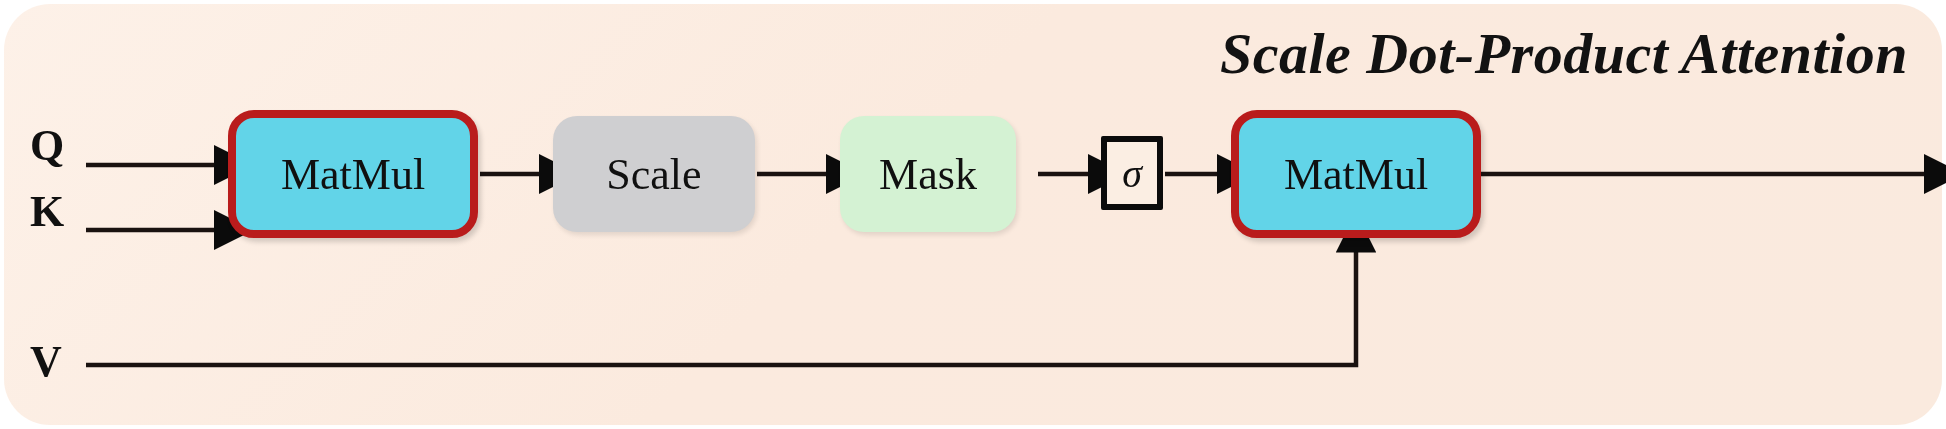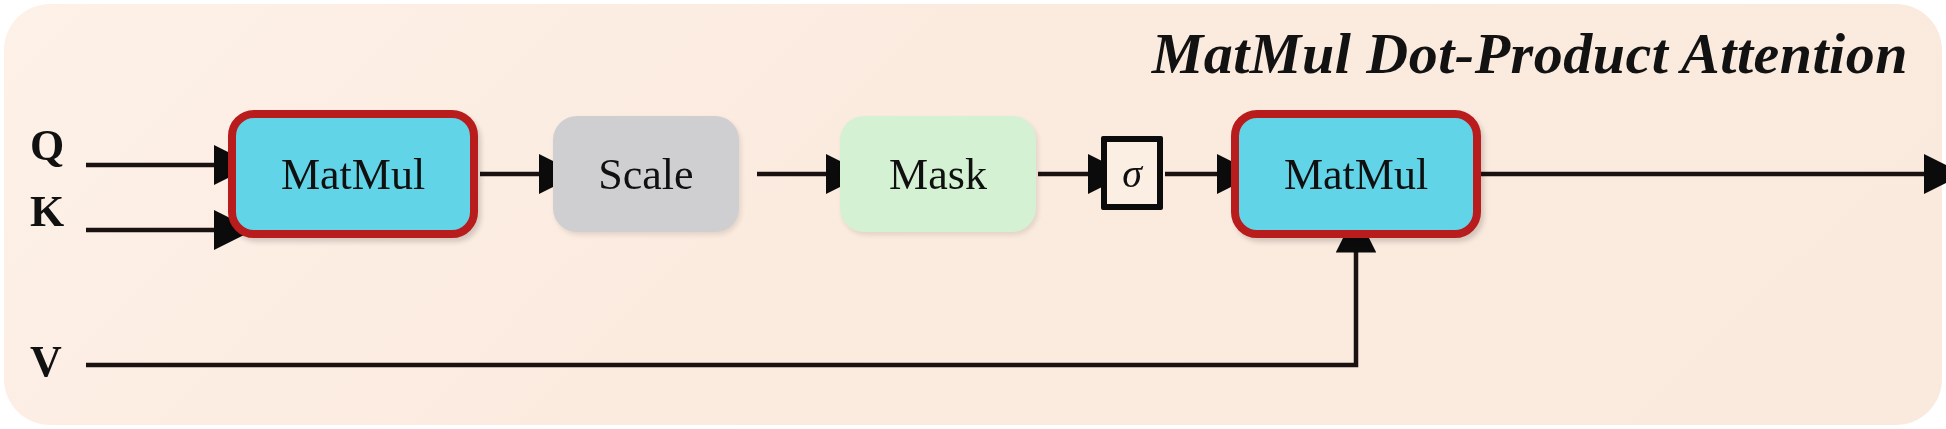--- a/index.html
+++ b/index.html
@@ -94,22 +94,22 @@
   }
   .node-sigma {
     background: #FBEEE3;
     border: 6px solid #0b0b0b;
     border-radius: 2px;
     font-style: italic;
     font-size: 40px;
   }
 
   #box-matmul1 { left: 228px; top: 110px; width: 250px; height: 128px; }
-  #box-scale   { left: 553px; top: 116px; width: 186px; height: 116px; }
-  #box-mask    { left: 840px; top: 116px; width: 196px; height: 116px; }
+  #box-scale   { left: 553px; top: 116px; width: 202px; height: 116px; }
+  #box-mask    { left: 840px; top: 116px; width: 176px; height: 116px; }
   #box-sigma   { left: 1101px; top: 136px; width:  62px; height:  74px; }
   #box-matmul2 { left: 1231px; top: 110px; width: 250px; height: 128px; }
 
   
   .wires {
     position: absolute;
     left: 0; top: 0;
     width: 1946px;
     height: 429px;
     pointer-events: none;
@@ -121,21 +121,21 @@
   }
   .arrowhead { fill: #0b0b0b; }
 </style>
 </head>
 <body>
 
 <div id="figure">
 
   <div class="panel"></div>
 
-  <div class="title">MatMul Dot-Product Attention</div>
+  <div class="title">Scale Dot-Product Attention</div>
 
   <div class="io-label" id="label-q">Q</div>
   <div class="io-label" id="label-k">K</div>
   <div class="io-label" id="label-v">V</div>
 
   <svg class="wires" viewBox="0 0 1946 429">
     <defs>
       <marker id="ah" markerWidth="9" markerHeight="9" refX="1" refY="4.5" orient="auto" markerUnits="strokeWidth">
         <path d="M0,0 L9,4.5 L0,9 z" class="arrowhead"></path>
       </marker>

